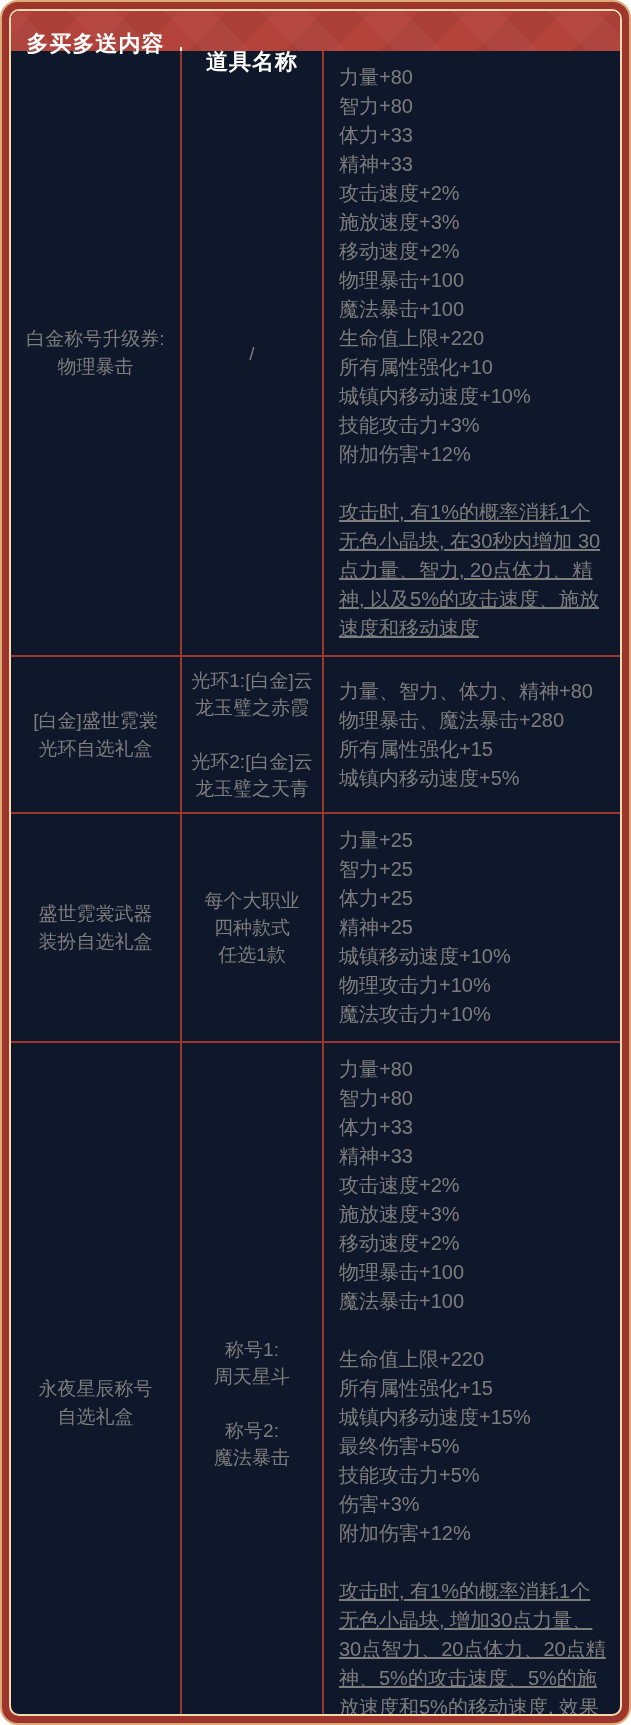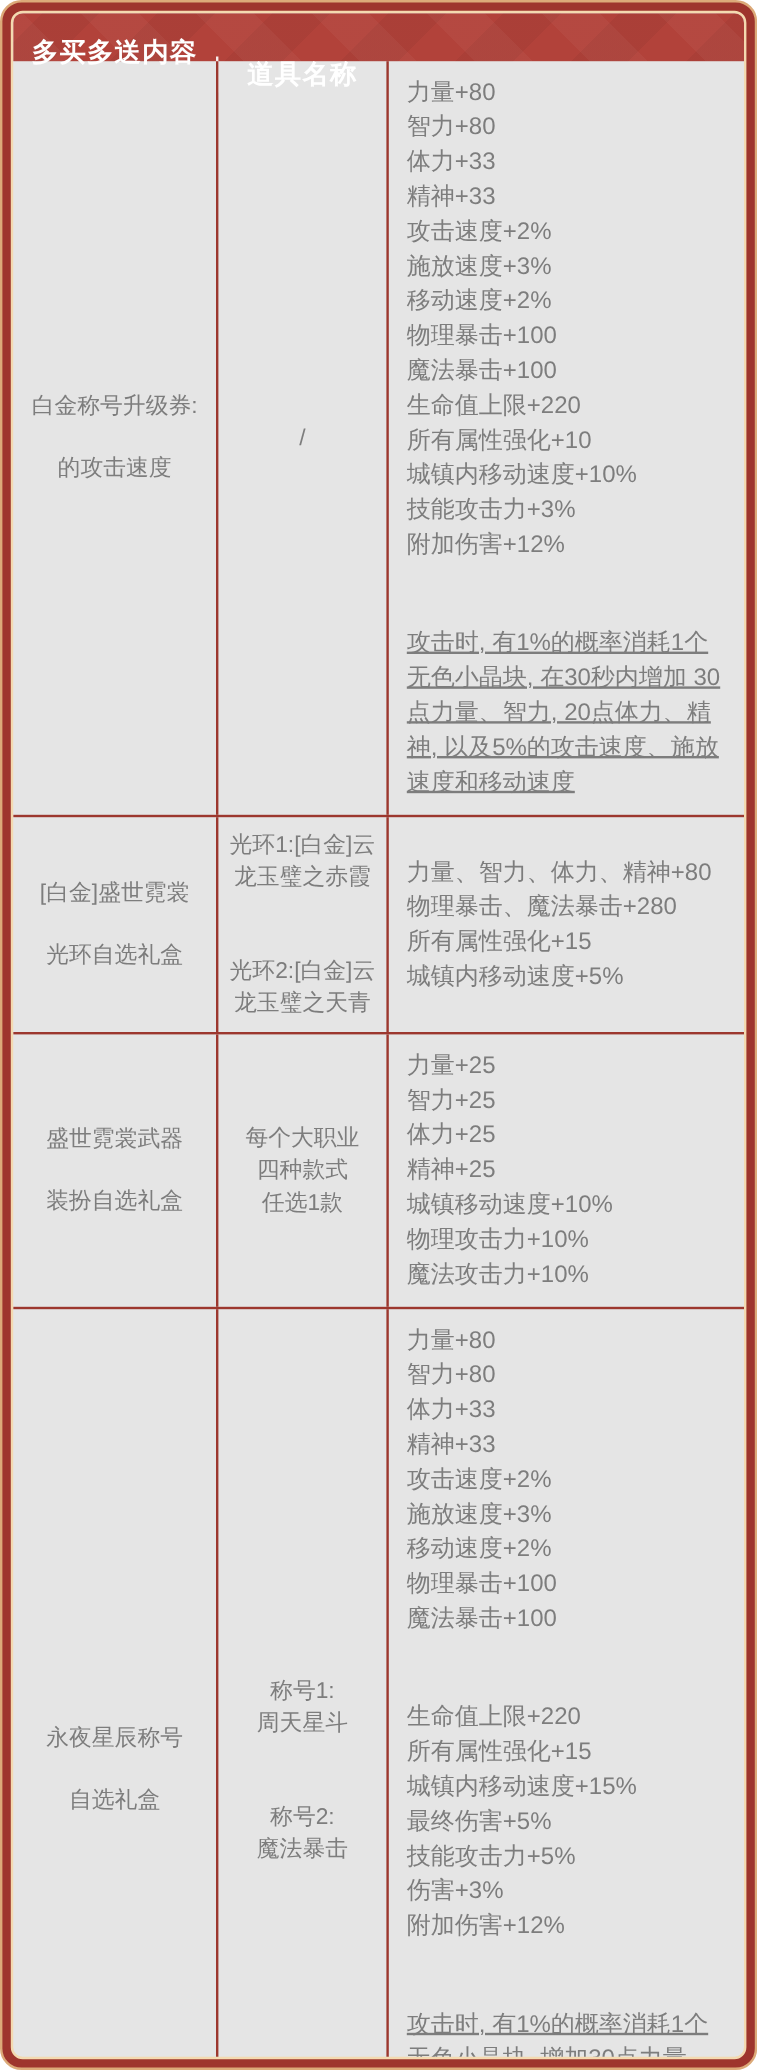--- a/index.html
+++ b/index.html
@@ -16,21 +16,21 @@
 
   .card{
     width:631px;height:1725px;box-sizing:border-box;
     background:var(--frame-red);
     border:2px solid var(--trim-gold);
     border-radius:18px;
     padding:7px;
   }
   .card-inner{
     height:100%;box-sizing:border-box;
-    background:#e5e5e5;
+    background:#0f172a;
     border:2px solid var(--inner-cream);
     border-radius:10px;
     overflow:hidden;
     display:flex;flex-direction:column;
   }
 
   .table-header{
     display:grid;grid-template-columns:169px 142px 1fr;
     background:var(--header-bg);
     background-image:
@@ -49,21 +49,20 @@
     display:grid;grid-template-columns:169px 142px 1fr;
     box-sizing:border-box;
   }
   .trow + .trow{border-top:2px solid var(--grid-line);}
   .trow:last-child{flex:1;}
 
   .cell{
     display:flex;flex-direction:column;align-items:center;justify-content:center;
     box-sizing:border-box;color:var(--body-text);text-align:center;
     padding:10px 4px;
-    gap:24px;
   }
   .cell + .cell{border-left:2px solid var(--grid-line);}
 
   .col-content{font-size:19px;line-height:28px;font-weight:400;}
   .col-name{font-size:19px;line-height:27px;font-weight:500;}
   .name-group + .name-group{margin-top:27px;}
 
   .col-attrs{
     align-items:flex-start;text-align:left;
     font-size:20px;line-height:29px;
@@ -80,21 +79,21 @@
 <div class="card">
   <div class="card-inner">
     <div class="table-header">
       <div class="hcell">多买多送内容</div>
       <div class="hcell">道具名称</div>
     </div>
     <div class="table-body" id="table-body">
         <div class="trow" style="min-height: 550px;">
           <div class="cell col-content">
             <div class="content-line">白金称号升级券:</div>
-            <div class="content-line">的攻击速度</div>
+            <div class="content-line">物理暴击</div>
           </div>
           <div class="cell col-name">
             <div class="name-group">
               <div class="name-line">/</div>
             </div>
           </div>
           <div class="cell col-attrs">
             <div class="attr-group">
               <div class="attr-line">力量+80</div>
               <div class="attr-line">智力+80</div>

